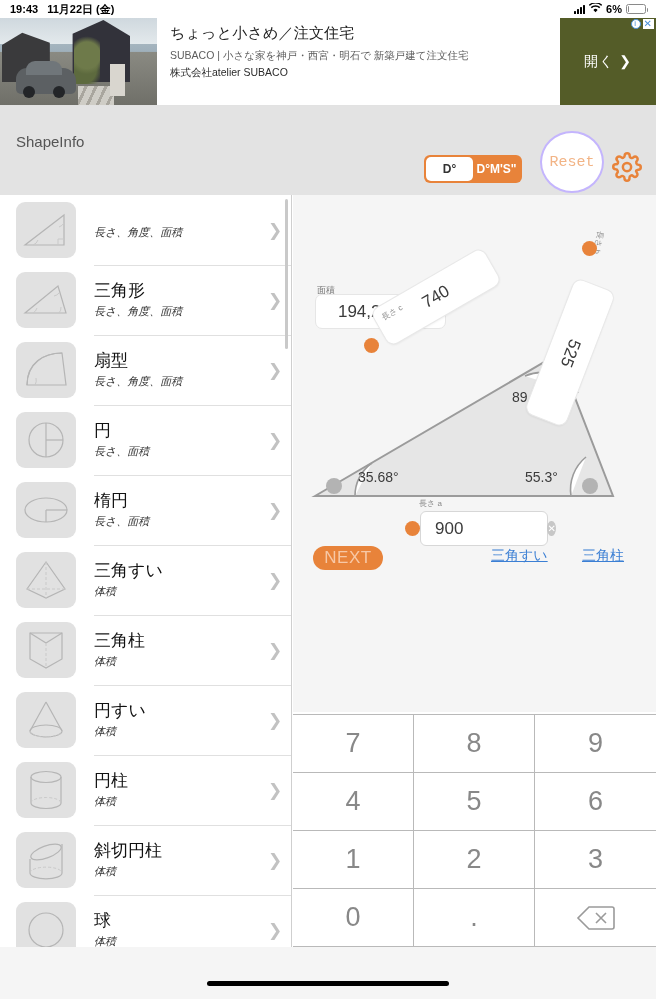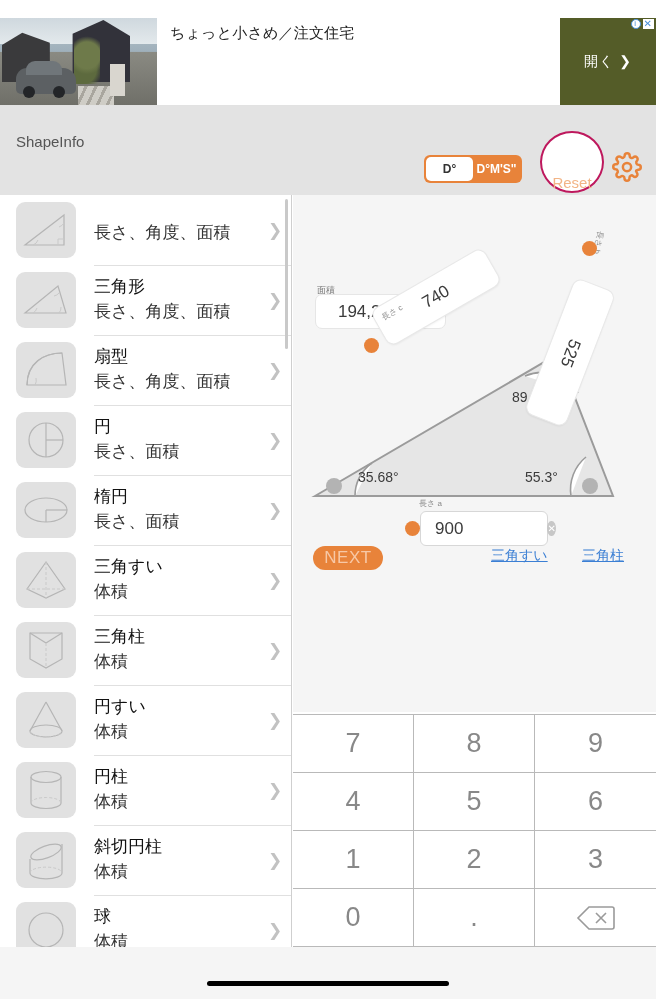--- a/index.html
+++ b/index.html
@@ -76,36 +76,36 @@
   .appbar { position:absolute; left:0; top:106px; width:656px; height:89px;
             background:#e3e3e3; }
   .app-title { position:absolute; left:16px; top:14px; font-size:15px; color:#555;margin-top:13px; }
   .seg { position:absolute; left:424px; top:155px; width:98px; height:28px;
          background:#e8833a; border-radius:6px; display:flex; align-items:center;
          padding:2px; }
   .seg-opt { flex:1; height:100%; display:flex; align-items:center; justify-content:center;
              font-size:12px; font-weight:bold; color:#ffffff; border-radius:5px; }
   .seg-opt.on { background:#ffffff; color:#333333; }
   .reset { position:absolute; left:540px; top:131px; width:64px; height:62px;
-           border:2px solid #be185d; border-radius:50%; background:#fff;
-           display:flex; align-items:flex-end; justify-content:center;
-           font-size:15px; color:#f2b486; }
+           border:2px solid #c4b5fd; border-radius:50%; background:#fff;
+           display:flex; align-items:center; justify-content:center;
+           font-size:15px; color:#f2b486;font-family:Liberation Mono, monospace; }
   .gear { position:absolute; left:612px; top:152px; width:30px; height:30px; }
 
   
   .sidebar { position:absolute; left:0; top:195px; width:292px; height:752px;
              background:#fff; overflow:hidden; border-right:1px solid #cfcfcf; }
   .row { height:70px; display:flex; align-items:center; padding:0 0 0 16px;
          position:relative; background:#fff; }
   .row + .row .rowline { position:absolute; left:94px; right:0; top:0; height:1px; background:#e0e0e0; }
   .ico { width:60px; height:56px; background:#e1e1e1; border-radius:9px;
          flex:0 0 60px; display:flex; align-items:center; justify-content:center; }
   .rtext { flex:1; padding-left:18px; min-width:0; }
   .rtitle { font-size:17px; color:#111; line-height:1.15; }
-  .rsub { font-size:17px; color:#333; margin-top:4px; }
+  .rsub { font-size:11px; color:#333; margin-top:4px;font-style:italic; }
   .chev { width:26px; display:flex; align-items:center; justify-content:center;
           color:#c2c2c2; font-size:17px; padding-right:6px; }
   .sb-scroll { position:absolute; right:3px; top:4px; width:3px; height:150px;
                background:#c9c9c9; border-radius:2px; }
 
   
   .main { position:absolute; left:293px; top:195px; width:363px; height:517px;
           background:#f5f5f5; }
   .area-label { position:absolute; left:24px; top:89px; font-size:9px; color:#777; }
   .area-box { position:absolute; left:22px; top:99px; width:131px; height:35px;
@@ -147,33 +147,58 @@
 
   .panel-bottom { position:absolute; left:0; top:947px; width:656px; height:52px; background:#f5f5f5; }
   .home-ind { position:absolute; left:50%; transform:translateX(-50%); top:981px;
               width:242px; height:5px; background:#000; border-radius:3px; }
 </style>
 </head>
 <body>
 
 <div id="root">
 
+  <div class="statusbar">
+    <div class="sb-left">
+      <span>19:43</span>
+      <span>11月22日 (金)</span>
+    </div>
+    <div class="sb-right">
+      <span class="sig">
+          <i></i>
+          <i></i>
+          <i></i>
+          <i></i>
+        </span>
+      <span class="wifi">
+        <svg width="13" height="10" viewBox="0 0 13 10">
+            <path d="M6.5 9.2 4.4 6.9a3 3 0 0 1 4.2 0zM2.8 5.3a5.4 5.4 0 0 1 7.4 0l1.1-1.2a7 7 0 0 0-9.6 0zM.6 2.9a8.6 8.6 0 0 1 11.8 0L13 1.6a10.2 10.2 0 0 0-13 0z" fill="#000"></path>
+          </svg>
+      </span>
+      <span class="batt-txt">6%</span>
+      <span class="batt">
+          <i></i>
+        </span>
+    </div>
+  </div>
 
   <div class="ad">
     <div class="ad-thumb">
       <div class="sky"></div>
         <div class="house"></div>
         <div class="house2"></div>
       <div class="tree"></div>
         <div class="path"></div>
         <div class="car"></div>
         <div class="post"></div>
     </div>
     <div class="ad-body">
       <div class="ad-title">ちょっと小さめ／注文住宅</div>
+      <div class="ad-desc">SUBACO | 小さな家を神戸・西宮・明石で 新築戸建て注文住宅</div>
+      <div class="ad-adv">株式会社atelier SUBACO</div>
     </div>
     <div class="ad-cta">
       <div class="ad-badges">
         <i class="ad-i">i</i>
         <span class="ad-x">✕</span>
       </div>
       <span>開く ❯</span>
     </div>
   </div>
 

